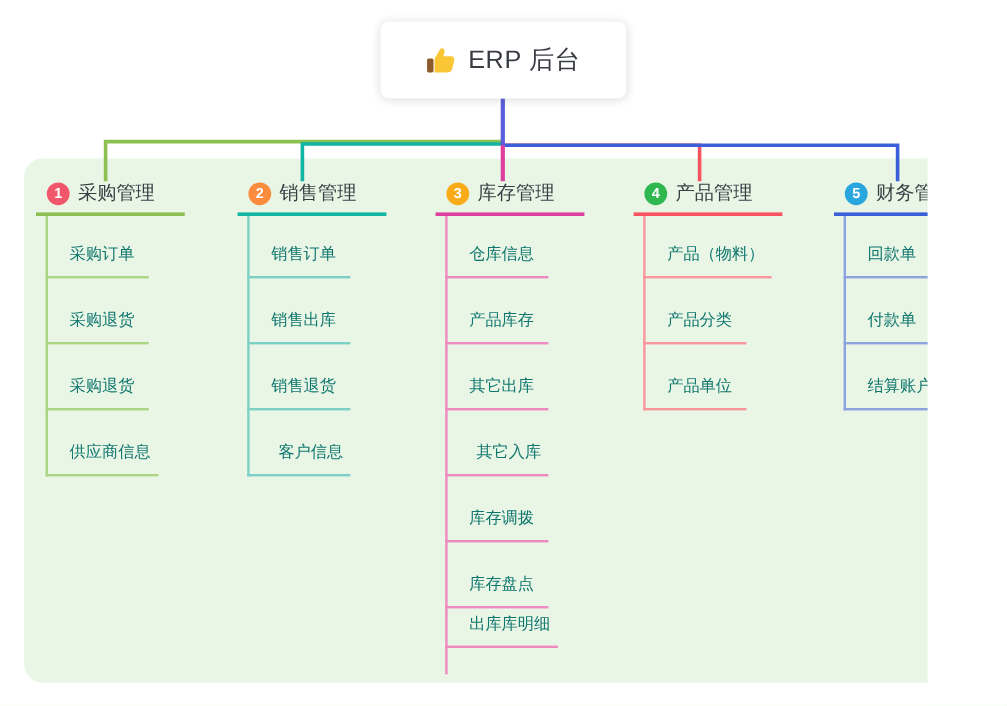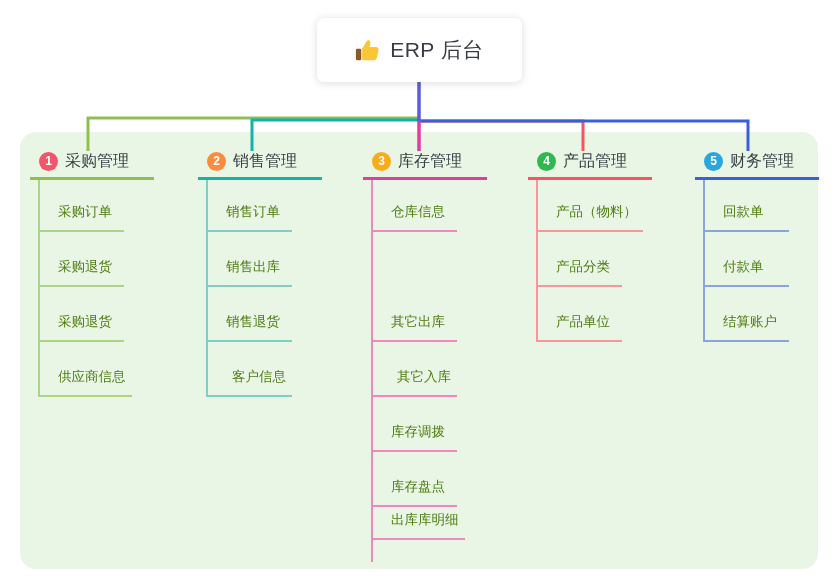--- a/index.html
+++ b/index.html
@@ -1,19 +1,20 @@
 <!DOCTYPE html>
 <html><head>
 <meta charset="utf-8">
 <style>
   html,body{margin:0;padding:0;background:#ffffff;}
   .canvas{
-    position:relative;width:839px;height:588px;overflow:hidden;
+    position:relative;width:761px;height:588px;overflow:hidden;
     font-family:"Liberation Sans","DejaVu Sans",sans-serif;
     background:#ffffff;
+    padding-left:12px;
   }
   
   .root-card{
     position:absolute;left:317px;top:18px;width:205px;height:64px;
     background:#ffffff;border-radius:7px;
     box-shadow:0 1px 8px rgba(0,0,0,.14);
     display:flex;align-items:center;justify-content:center;gap:10px;
     color:#383c42;font-size:21px;font-weight:500;letter-spacing:.5px;
     z-index:3;
   }
@@ -49,21 +50,21 @@
   }
   .branch-0 .spine{height:217px;}
   .branch-1 .spine{height:217px;}
   .branch-2 .spine{height:382px;}
   .branch-3 .spine{height:162px;}
   .branch-4 .spine{height:162px;}
   .sub-item{
     position:absolute;left:8px;display:inline-block;
     min-width:60px;white-space:nowrap;
     padding:0 6px 8px 20px;border-bottom:2px solid var(--cl,#bbb);
-    color:#4d7c0f;font-size:13.5px;line-height:20px;cursor:default;
+    color:#0f766e;font-size:13.5px;line-height:20px;cursor:default;
   }
   .r0{top:57px;} .r1{top:112px;} .r2{top:167px;} .r3{top:222px;text-align:right;}
   .r4{top:277px;} .r5{top:332px;} .r6{top:365px;}
 </style>
 </head>
 <body>
 
 <div class="canvas">
 
   <div class="root-card">
@@ -109,20 +110,21 @@
     <div class="sub-item r3">客户信息</div>
   </div>
 
   <div class="branch branch-2" style="--c: #dd3f9f; --cl: #ef8ac1; --badge: #f9ac18;">
     <div class="branch-header">
       <span class="badge">3</span>
       <span>库存管理</span>
     </div>
     <div class="spine"></div>
     <div class="sub-item r0">仓库信息</div>
+    <div class="sub-item r1">产品库存</div>
     <div class="sub-item r2">其它出库</div>
     <div class="sub-item r3">其它入库</div>
     <div class="sub-item r4">库存调拨</div>
     <div class="sub-item r5">库存盘点</div>
     <div class="sub-item r6">出库库明细</div>
   </div>
 
   <div class="branch branch-3" style="--c: #f8545f; --cl: #fa959c; --badge: #2eb84f;">
     <div class="branch-header">
       <span class="badge">4</span>

